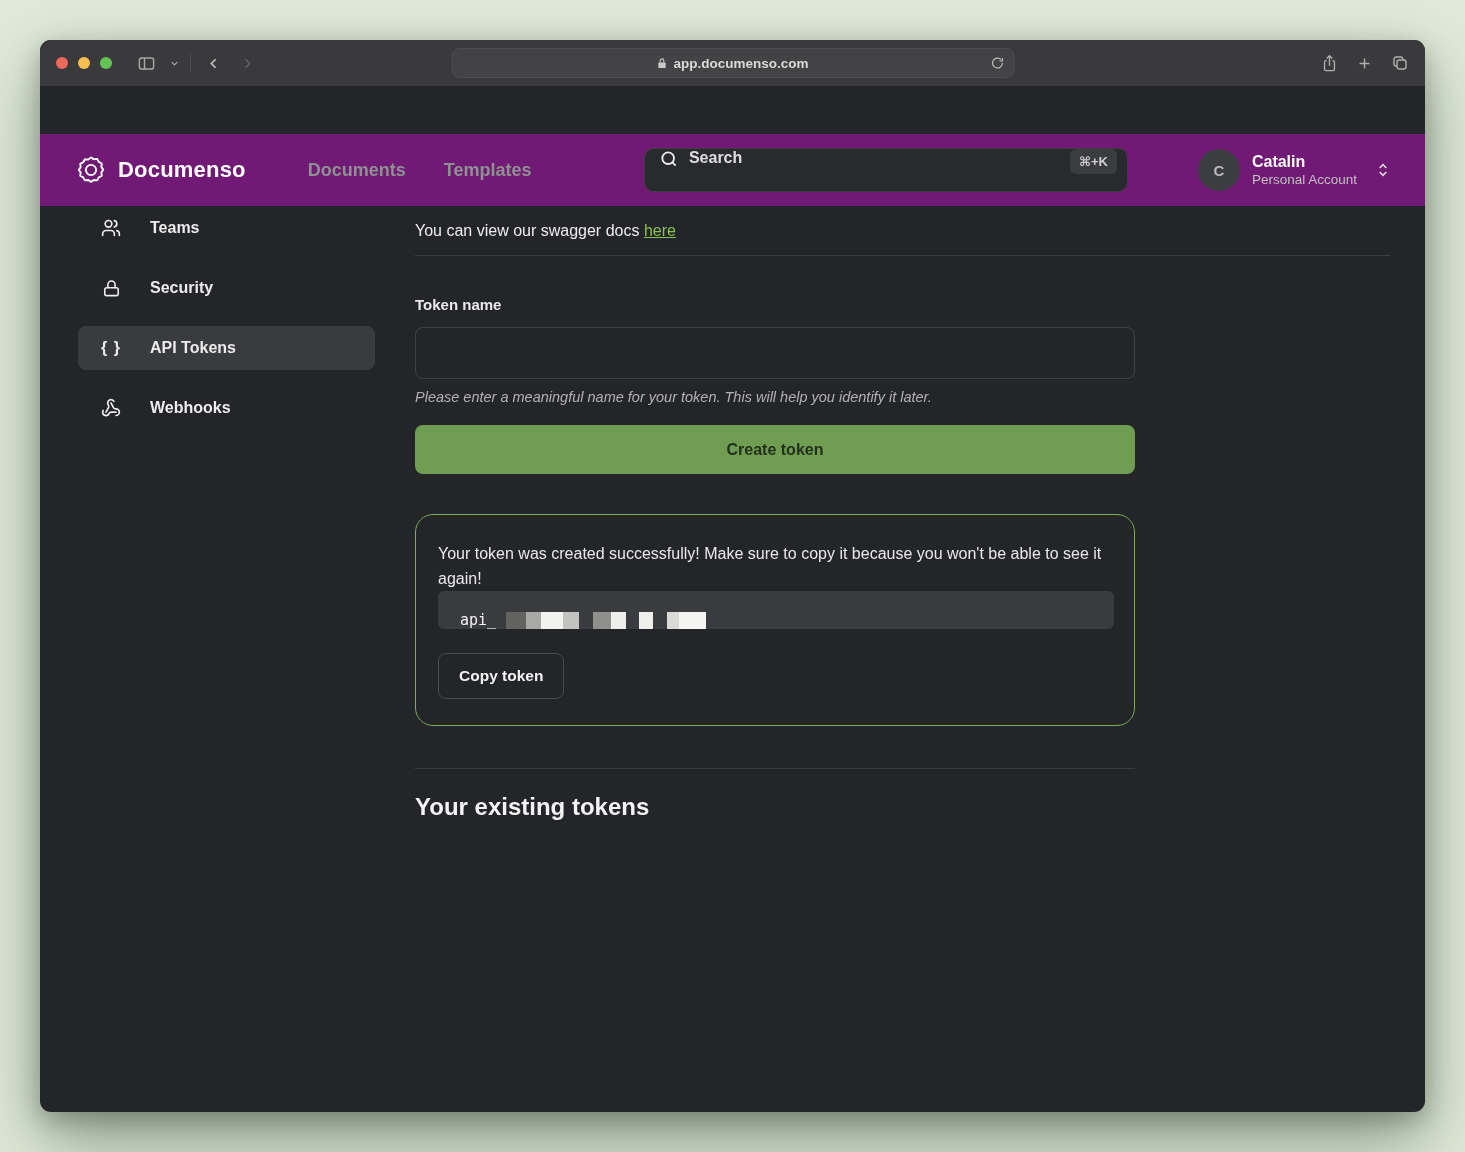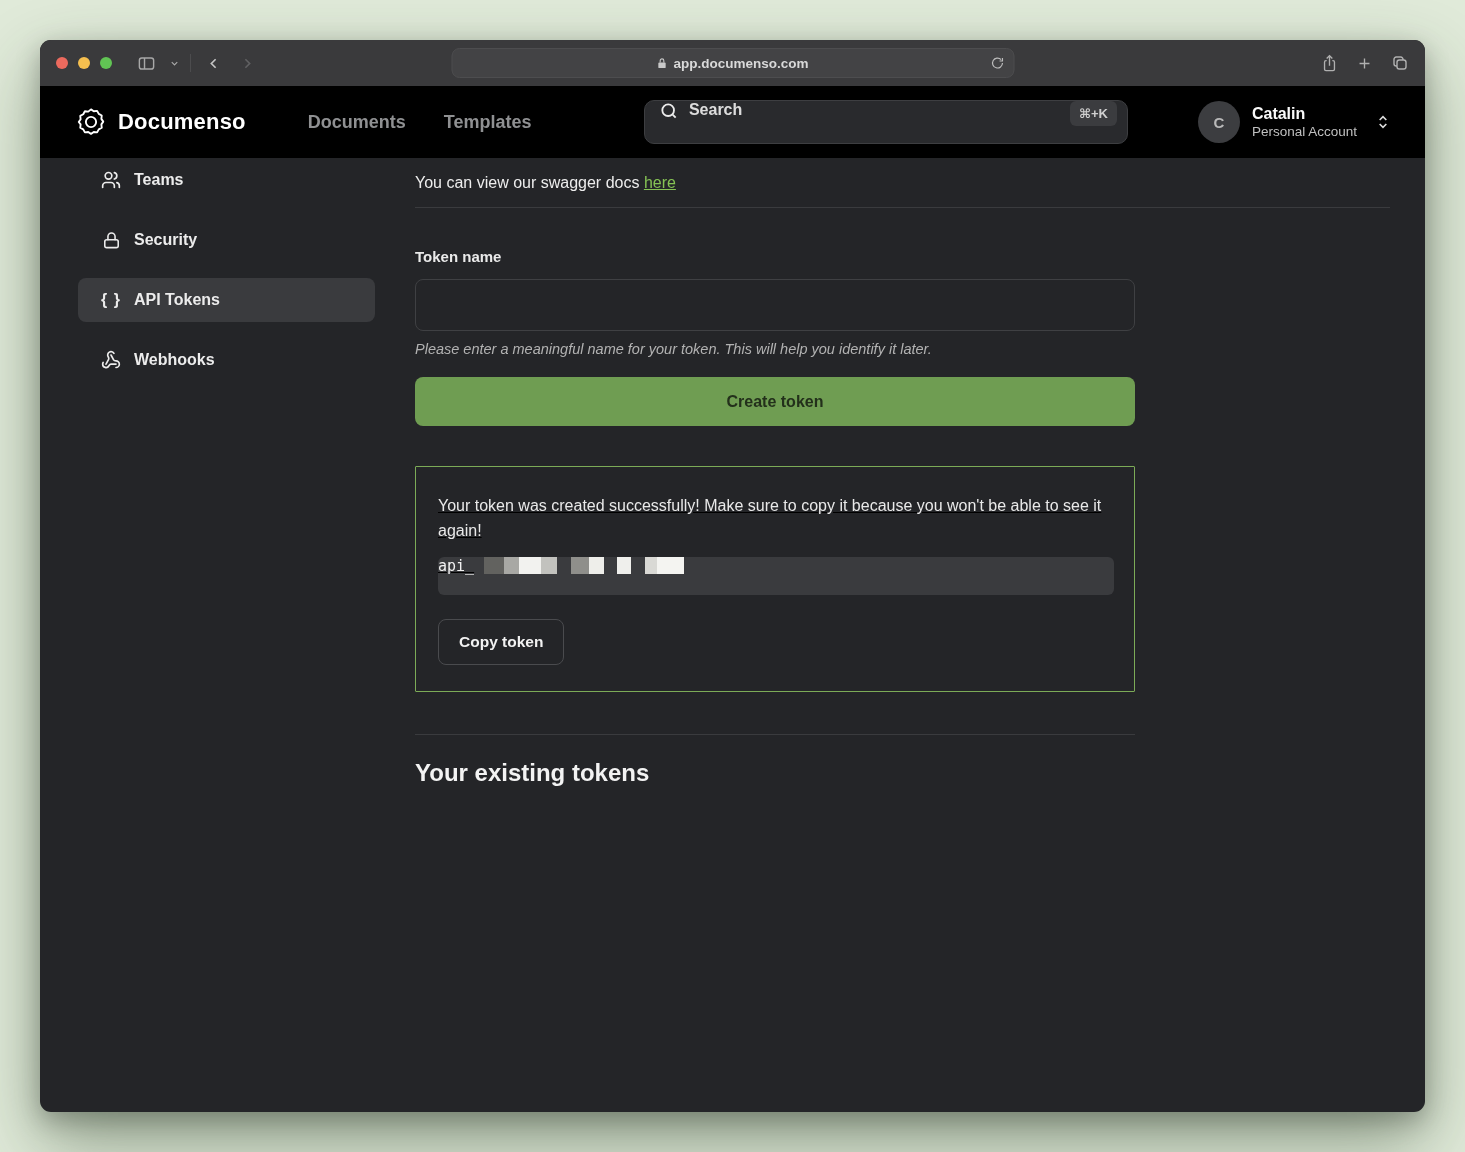--- a/index.html
+++ b/index.html
@@ -34,21 +34,21 @@
     color:#d9d9d9; font-size:13.5px; font-weight:700;
   }
   .addressbar .lock { margin-right:6px; color:#c9c9c9; display:flex; }
   .addressbar .refresh {
     position:absolute; right:9px; color:#bdbdbd; display:flex;
   }
   .tb-right { margin-left:auto; display:flex; align-items:center; gap:18px; color:#b0b0b0; }
   
   .app-header {
     height:72px; display:flex; align-items:center;
-    padding:0 34px 0 36px; background:#000000;
+    padding:0 34px 0 36px; background:#701a75;margin-top:48px;
   }
   .brand { display:flex; align-items:center; gap:12px; color:#fff; }
   .brand-name { font-size:22px; font-weight:800; letter-spacing:.2px; }
   .main-nav { display:flex; gap:38px; margin-left:62px; }
   .main-nav a { color:#8f9092; font-size:18px; font-weight:600; text-decoration:none; }
   .searchbar {
     margin-left:auto; width:484px; height:44px; border-radius:10px;
     background:#292a2d; border:1px solid #3d3e41;
     display:flex; align-items:flex-start; padding:0 10px 0 14px; gap:10px;
   }
@@ -68,21 +68,21 @@
     color:#b9b9b9; font-size:15px; font-weight:600;
     display:flex; align-items:center; justify-content:center;
   }
   .user-name { color:#fafafa; font-size:16px; font-weight:700; line-height:1.2; }
   .user-sub { color:#c0c0c0; font-size:13.5px; line-height:1.3; }
   .user-caret { color:#dadada; display:flex; margin-left:6px; }
   
   .app-body { display:flex; height:954px; }
   .sidebar { width:335px; padding:0 0 0 38px; flex:none; }
   .side-item {
-    width:297px; height:44px; display:flex; align-items:center; gap:12px;
+    width:297px; height:44px; display:flex; align-items:center; gap:28px;
     padding:0 16px 0 22px; border-radius:8px; margin-bottom:16px;
     color:#ececec; font-size:16px; font-weight:600; cursor:pointer;
   }
   .side-item.active { background:#3a3b3e; }
   .side-item .icon { display:flex; width:22px; justify-content:center; color:#ececec; }
   .braces { font-size:16px; font-weight:700; letter-spacing:1px; }
   .main { margin-left:40px; width:975px; padding-top:16px; }
   .swagger { font-size:16px; color:#ededed; }
   .swagger a { color:#85c254; font-weight:400; }
   .divider { border:none; border-top:1px solid #3a3b3e; margin-top:15px; }
@@ -112,28 +112,27 @@
   .toggle .knob {
     position:absolute; left:3px; top:3px; width:23px; height:23px; border-radius:50%;
     background:#232427;
   }
   .create-btn {
     margin-top:20px; width:720px; height:49px; border:none; border-radius:8px;
     background:#6f9d52; color:#23301b; font-size:16px; font-weight:600; cursor:pointer;
     font-family:"Liberation Sans","DejaVu Sans",sans-serif;
   }
   .success-box {
-    margin-top:40px; width:720px; border:1px solid #7cab57; border-radius:1px;
+    margin-top:40px; width:720px; border:1px solid #7cab57; border-radius:18px;
     padding:26px 22px;
-    text-decoration:underline;
   }
   .success-msg { color:#e9e9e9; font-size:16px; line-height:25px; max-width:676px; }
   .token-field {
-    margin-top:14px; width:676px; height:38px; border-radius:6px; background:#3a3b3e;
-    display:flex; align-items:flex-start; padding:0 0; gap:4px;
+    width:676px; height:38px; border-radius:6px; background:#3a3b3e;
+    display:flex; align-items:flex-end; padding:0 22px; gap:4px;
   }
   .token-prefix { font-family:"DejaVu Sans Mono","Liberation Mono",monospace; font-size:15px; color:#f2f2f2; }
   .redaction { display:flex; align-items:center; height:17px; }
   .redaction span { display:inline-block; height:17px; }
   .copy-btn {
     margin-top:24px; background:transparent; border:1px solid #4a4b4e; border-radius:8px;
     color:#f2f2f2; font-size:15.5px; font-weight:600; padding:13px 20px; cursor:pointer;
     font-family:"Liberation Sans","DejaVu Sans",sans-serif;
   }
   .divider2 { border:none; border-top:1px solid #3a3b3e; margin-top:42px; }

